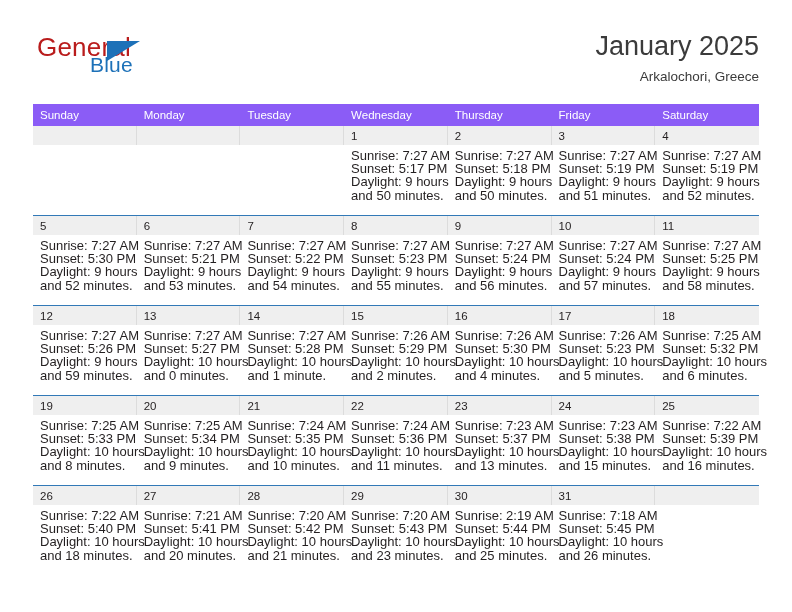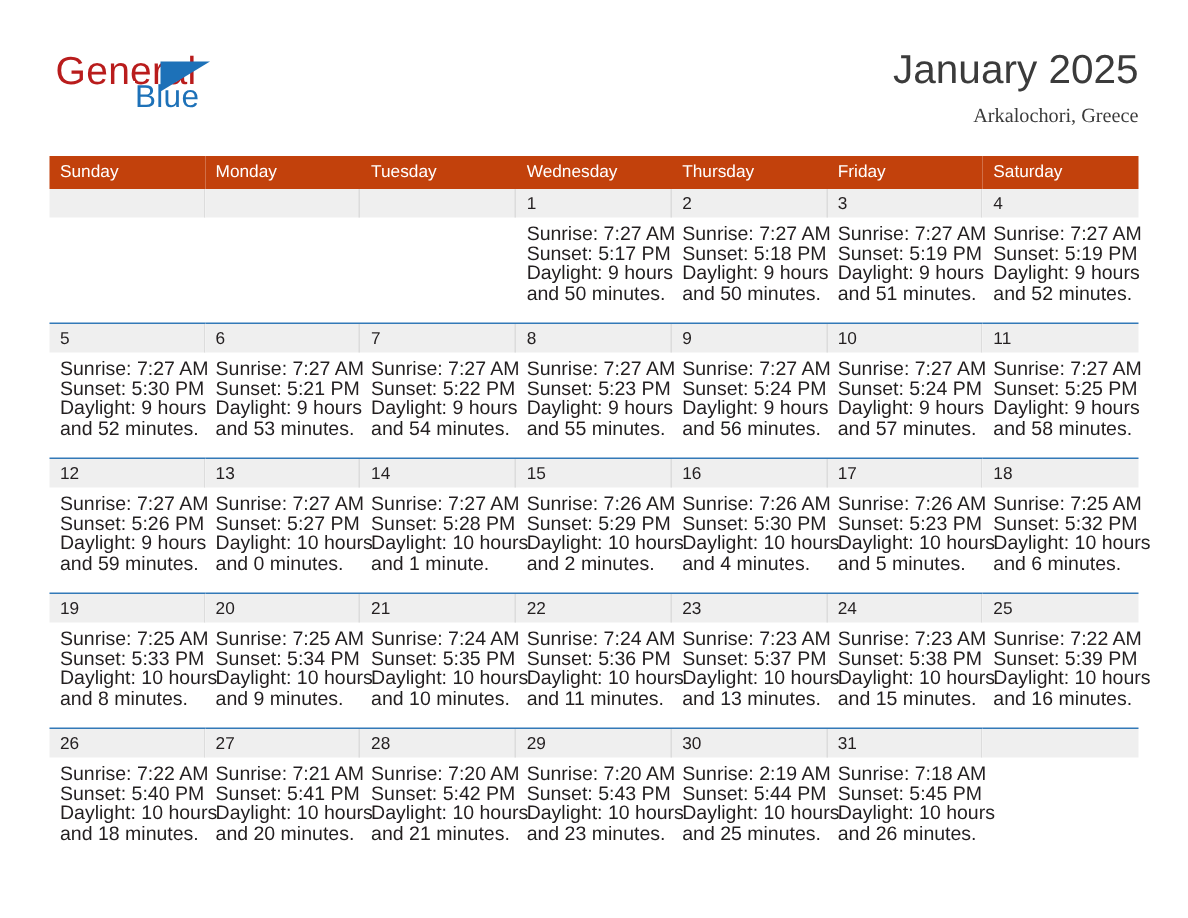--- a/index.html
+++ b/index.html
@@ -83,34 +83,33 @@
     color: #3b3b3b;
     line-height: 32px;
     white-space: nowrap;
   }
   .cal-sub {
     margin-top: 7px;
     font-size: 13.5px;
     color: #3b3b3b;
     line-height: 16px;
     white-space: nowrap;
-    font-family: Liberation Serif, serif;
   }
 
   
   .cal {
     position: absolute;
     left: 33px;
     top: 104px;
     width: 726px;
     border-collapse: collapse;
     table-layout: fixed;
   }
   .cal th {
-    background: #c2410c;
+    background: #8b5cf6;
     color: #ffffff;
     font-size: 11.5px;
     font-weight: normal;
     text-align: left;
     padding: 5px 0 5px 7px;
     height: 11px;
     border: none;
   }
   .cal td {
     vertical-align: top;

